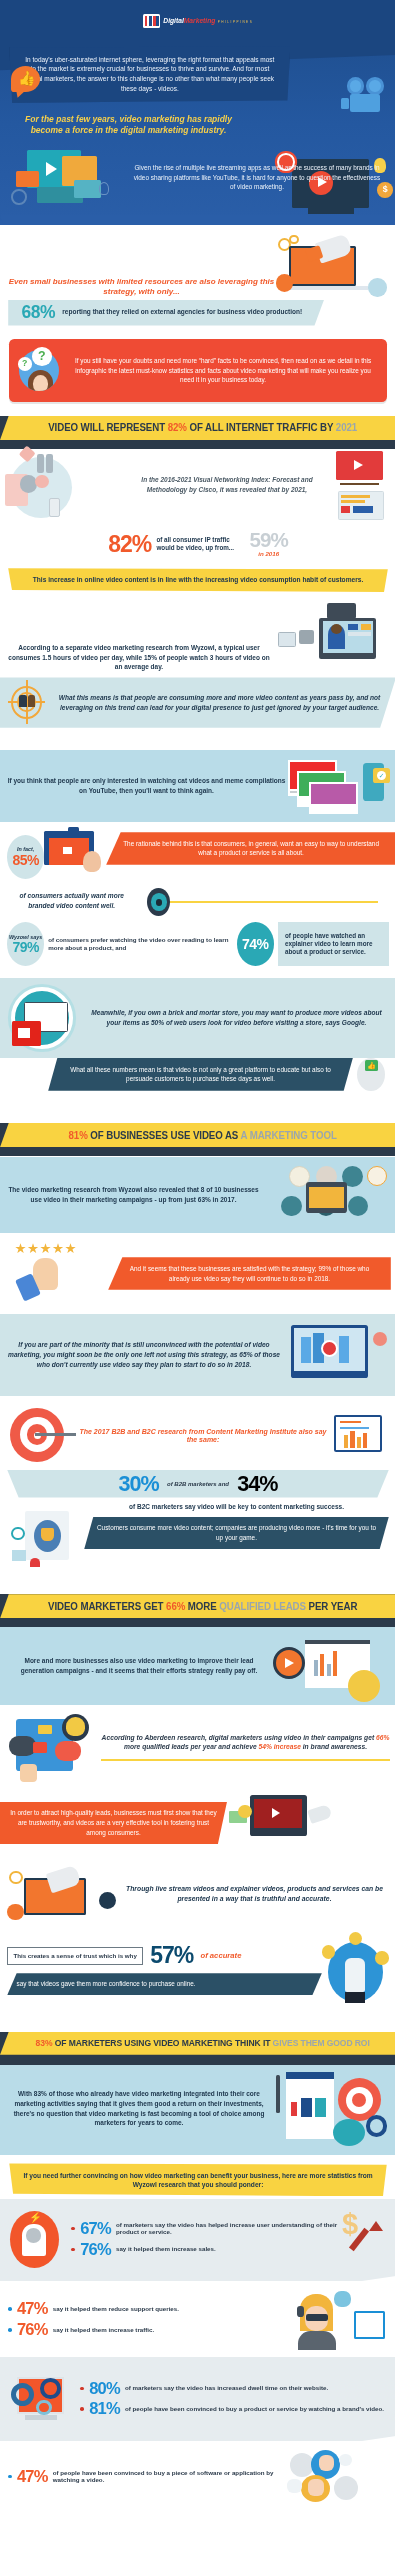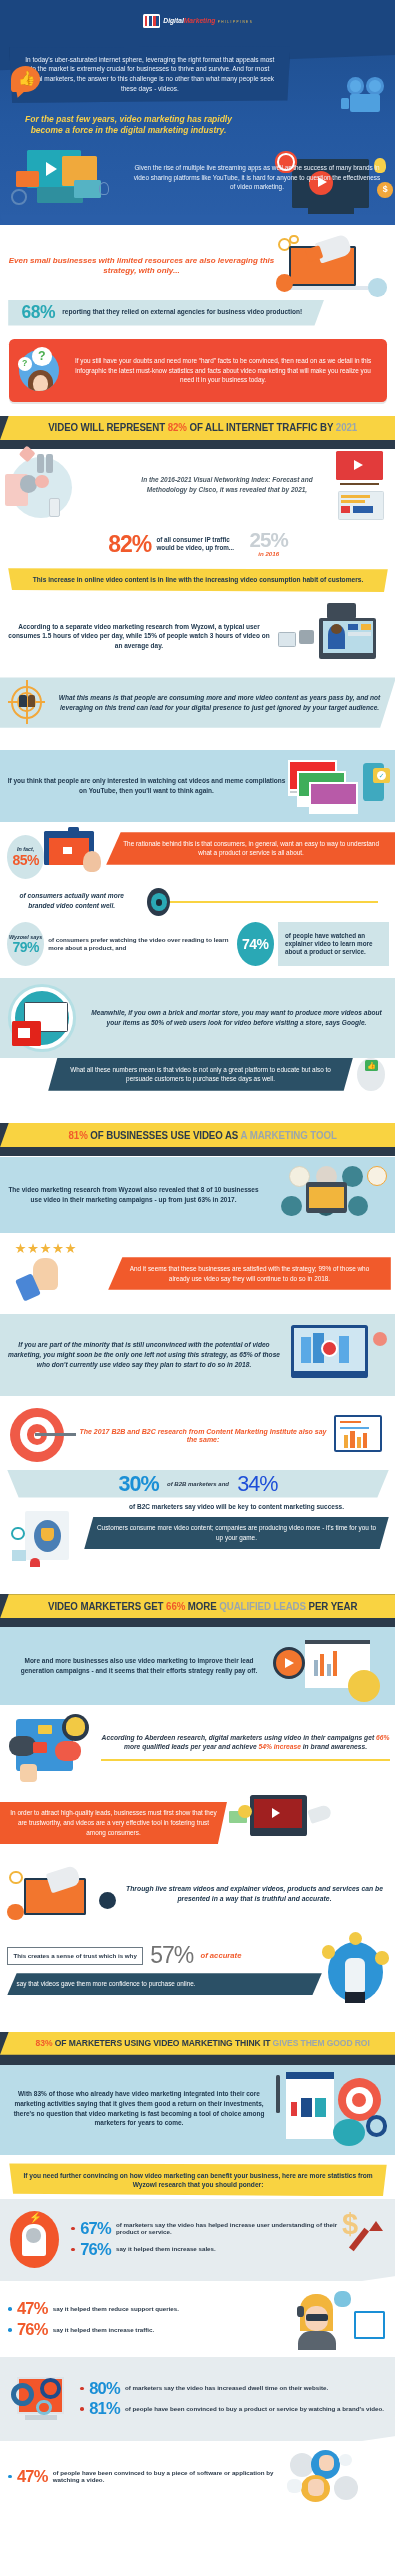--- a/index.html
+++ b/index.html
@@ -123,21 +123,21 @@
   .cl-e{left:66px;top:36px;width:27px;height:17.5px;background:#55b3c4;}
   .cl-gear{position:absolute;left:3.1px;top:45px;width:15.5px;height:15.5px;border:2.1px solid #5c86b8;border-radius:50%;}
   .cl-bulb{position:absolute;left:91px;top:38px;width:10.3px;height:13.4px;border-radius:50% 50% 40% 40%;border:1.5px solid #6c93c4;}
   .hero-row2-txt{
     color:#eef4fb;font-size:6.4px;line-height:1.52;text-align:center;flex:1;padding-right:3.1px;
   }
   .hero-bottom-round{
     height:10.3px;background:#2a5ea8;border-radius:0 0 13.4px 13.4px;position:relative;z-index:1;margin-top:4.1px;
   }
   .sec-white{background:#ffffff;}
-  .row{display:flex;align-items:center;}
+  .row{display:flex;align-items:flex-end;}
 
   .orange-italic{
     color:#f15a2b;font-size:8px;font-weight:bold;font-style:italic;line-height:1.25;text-align:center;
   }
   .stat-band{
     background:#cfe4e8;display:flex;align-items:center;gap:7.2px;padding:4.1px 11.3px 4.1px 13.4px;
     clip-path:polygon(0 0,100% 0,97% 100%,0 100%);
   }
   .stat-band .big{font-size:17.5px;font-weight:bold;color:#2aa8b5;line-height:1;letter-spacing:-0.5px;}
   .stat-band .txt{font-size:6.5px;font-weight:bold;color:#20394f;line-height:1.32;}
@@ -389,21 +389,21 @@
     </div>
 
     <div class="big-stat-row" style="padding:0 9.3px 2.1px;">
       <span class="big-red">82%</span>
       <span style="width:88px;">
         <span class="yrule"></span>
         <span class="mid-txt" style="display:block;">of all consumer IP traffic would be video, up from...</span>
         <span class="yrule"></span>
       </span>
       <span>
-        <span class="big-grey" style="display:block;">25%</span>
+        <span class="big-grey" style="display:block;">59%</span>
         <span class="sub-red" style="display:block;">in 2016</span>
       </span>
     </div>
 
     <div class="yellow-quote" style="margin-top:9.3px;">This increase in online video content is in line with the increasing video consumption habit of customers.</div>
 
     <div class="row" style="padding:8.2px 8.2px 5.2px;">
       <div style="flex:1;">
         <div class="txt-body">According to a separate video marketing research from Wyzowl, a typical user consumes 1.5 hours of video per day, while 15% of people watch 3 hours of video on an average day.</div>
       </div>
@@ -584,21 +584,21 @@
         <span style="position:absolute;left:21.6px;top:28px;width:4.1px;height:17.5px;background:#f2762e;"></span>
         <span style="position:absolute;left:28px;top:34px;width:4.1px;height:11.3px;background:#f2a83b;"></span>
         <span style="position:absolute;left:34px;top:30px;width:4.1px;height:15.5px;background:#f2762e;"></span>
       </div>
     </div>
 
     <div style="padding:0 7.2px;">
       <div class="stat-band" style="background:#cfe4e8;justify-content:center;gap:8.2px;padding:3.1px 15.5px;clip-path:polygon(0 0,100% 0,97% 100%,3% 100%);">
         <span style="font-size:21.6px;font-weight:bold;color:#1a8fd6;letter-spacing:-1px;line-height:1;">30%</span>
         <span style="font-size:6px;font-weight:bold;font-style:italic;color:#2b3a4a;">of B2B marketers and</span>
-        <span style="font-size:21.6px;font-weight:normal;color:#1d4ed8;letter-spacing:-1px;line-height:1;">34%</span>
+        <span style="font-size:21.6px;font-weight:bold;color:#000000;letter-spacing:-1px;line-height:1;">34%</span>
       </div>
     </div>
 
     <div class="row" style="padding:4.1px 7.2px 0;align-items:flex-start;">
       <div style="width:77px;height:72px;position:relative;flex:0 0 auto;">
         <span style="position:absolute;left:17.5px;top:9.3px;width:44px;height:49px;background:#eef3f6;border-radius:2.1px;"></span>
         <span style="position:absolute;left:27px;top:18.5px;width:27px;height:32px;border-radius:50%;background:#4a7fb5;"></span>
         <span style="position:absolute;left:34px;top:26px;width:12.4px;height:13.4px;background:#f2b53c;border-radius:1.5px 1.5px 5.2px 5.2px;"></span>
         <span style="position:absolute;left:4.1px;top:25px;width:13.4px;height:13.4px;border-radius:50%;border:2.1px solid #2aa8b5;"></span>
         <span style="position:absolute;left:5.2px;top:48px;width:13.4px;height:11.3px;background:#b9dce8;"></span>
@@ -674,21 +674,21 @@
         <span style="position:absolute;left:1px;top:41px;width:16.5px;height:16.5px;border-radius:50%;background:#f2762e;"></span>
         <span style="position:absolute;right:3.1px;top:29px;width:17.5px;height:17.5px;border-radius:50%;background:#20394f;"></span>
       </div>
       <div class="txt-italic" style="flex:1;font-size:6.8px;">Through live stream videos and explainer videos, products and services can be presented in a way that is truthful and accurate.</div>
     </div>
 
     <div class="row" style="padding:7.2px 7.2px 0;align-items:center;">
       <div style="flex:1;">
         <div style="display:flex;align-items:center;gap:7.2px;">
           <span style="border:1px solid #6d7a84;padding:4.1px 5.2px;font-size:6.2px;font-weight:bold;color:#2b3a4a;line-height:1.3;">This creates a sense of trust which is why</span>
-          <span style="font-size:23px;font-weight:normal;color:#737373;line-height:.9;letter-spacing:-1px;">57%</span>
+          <span style="font-size:23px;font-weight:bold;color:#0c4a6e;line-height:.9;letter-spacing:-1px;">57%</span>
           <span style="font-size:7.7px;font-weight:bold;font-style:italic;color:#f15a2b;">of accurate</span>
         </div>
         <div class="navy-panel" style="margin-top:7.2px;text-align:left;padding:6.2px 9.3px;">say that videos gave them more confidence to purchase online.</div>
       </div>
       <div style="width:67px;height:77px;position:relative;flex:0 0 auto;">
         <span style="position:absolute;left:6.2px;top:10.3px;width:55px;height:60px;border-radius:50%;background:#2d94d6;"></span>
         <span style="position:absolute;left:23px;top:26px;width:20.6px;height:34px;background:#eef3f6;border-radius:6.2px 6.2px 2.1px 2.1px;"></span>
         <span style="position:absolute;left:23px;top:60px;width:20.6px;height:11.3px;background:#1b2330;"></span>
         <span style="position:absolute;left:0px;top:13.4px;width:13.4px;height:13.4px;border-radius:50%;background:#f2c944;"></span>
         <span style="position:absolute;left:27px;top:0px;width:13.4px;height:13.4px;border-radius:50%;background:#f2c944;"></span>

